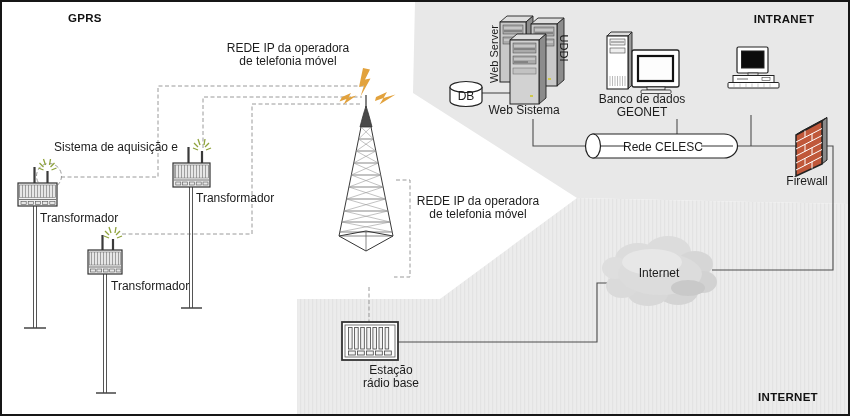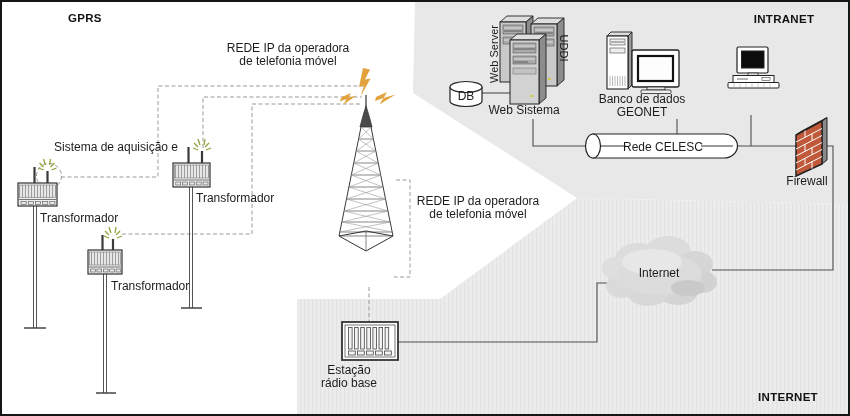--- a/index.html
+++ b/index.html
@@ -344,21 +344,21 @@
 
 <div class="lbl" style="left:114px;top:139px;">
   <div>Sistema de aquisição e</div>
 </div>
 
 <div class="lbl-left" style="left:38px;top:210px;">Transformador</div>
 <div class="lbl-left" style="left:194px;top:190px;">Transformador</div>
 <div class="lbl-left" style="left:109px;top:278px;">Transformador</div>
 
 
-<div class="lbl" style="left:347px;top:362px;">
+<div class="lbl" style="left:389px;top:362px;">
   <div>Estação</div>
   <div>rádio base</div>
 </div>
 
 <div class="vlbl rot-ccw" style="left:492px;top:52px;">Web Server</div>
 <div class="vlbl rot-cw" style="left:562px;top:46px;">UDDI</div>
 <div class="lbl" style="left:522px;top:102px;">Web Sistema</div>
 <div class="lbl" style="left:464px;top:88px;">DB</div>
 
 <div class="lbl" style="left:640px;top:91px;">

